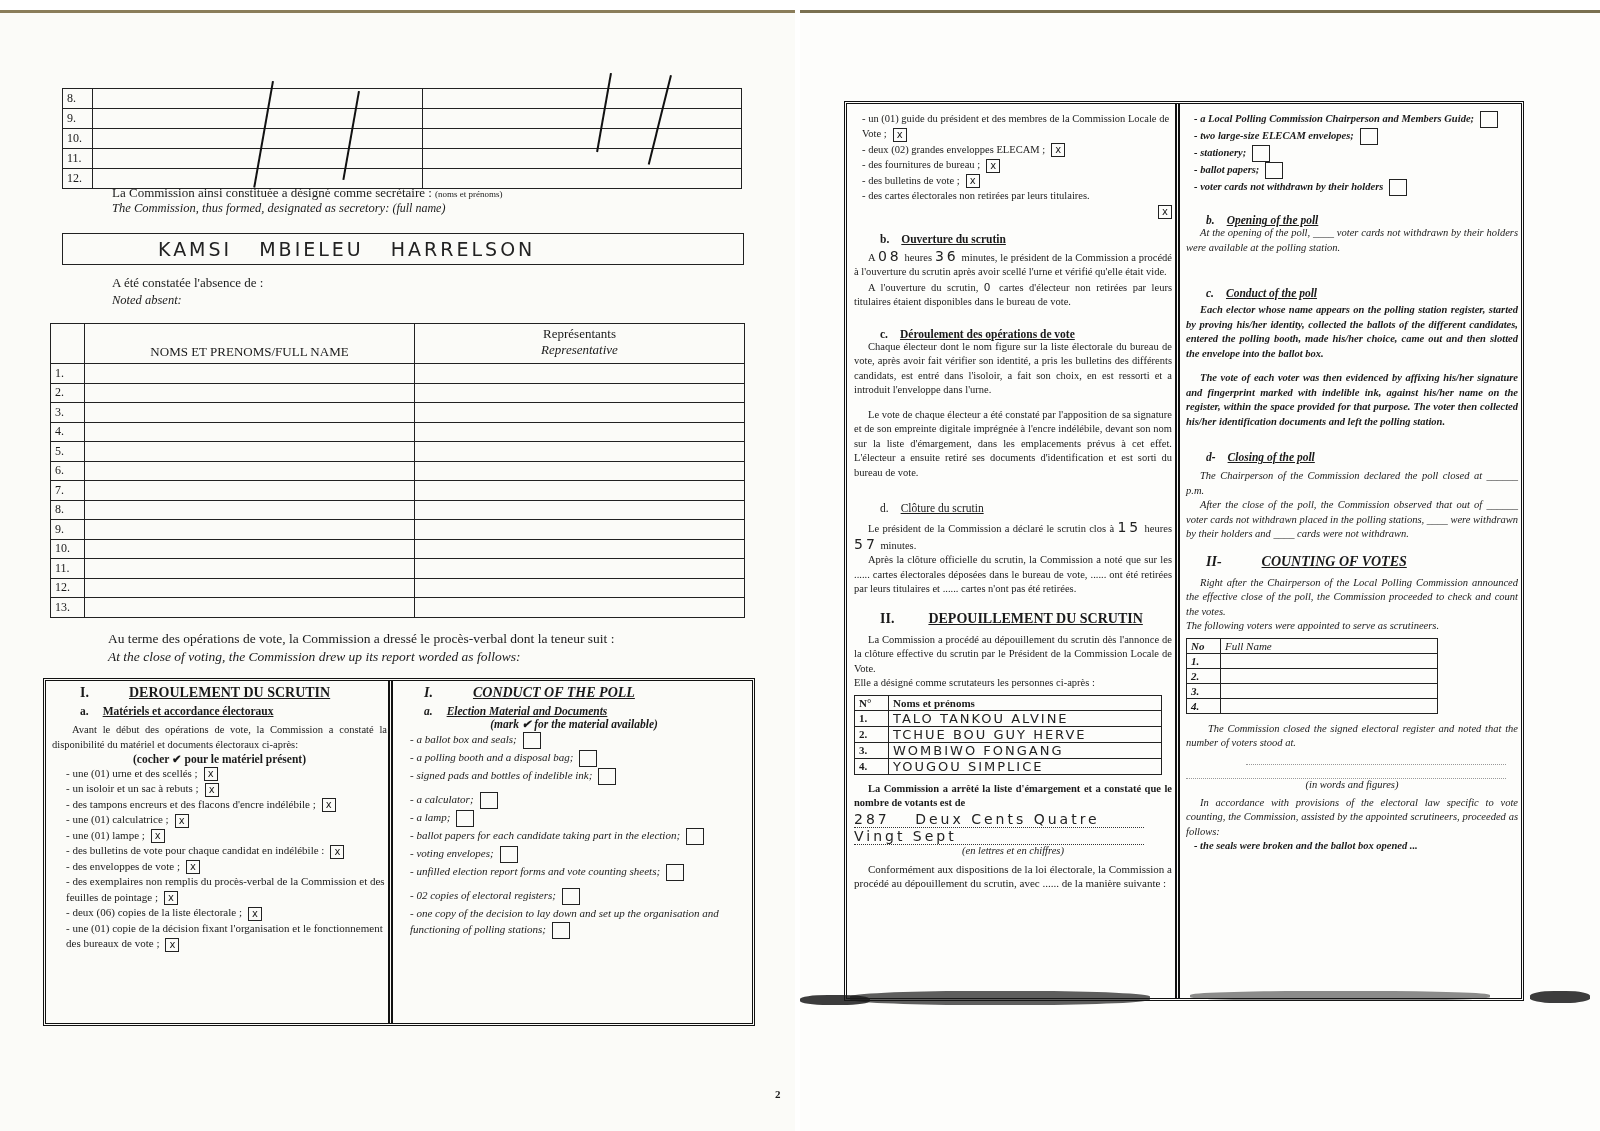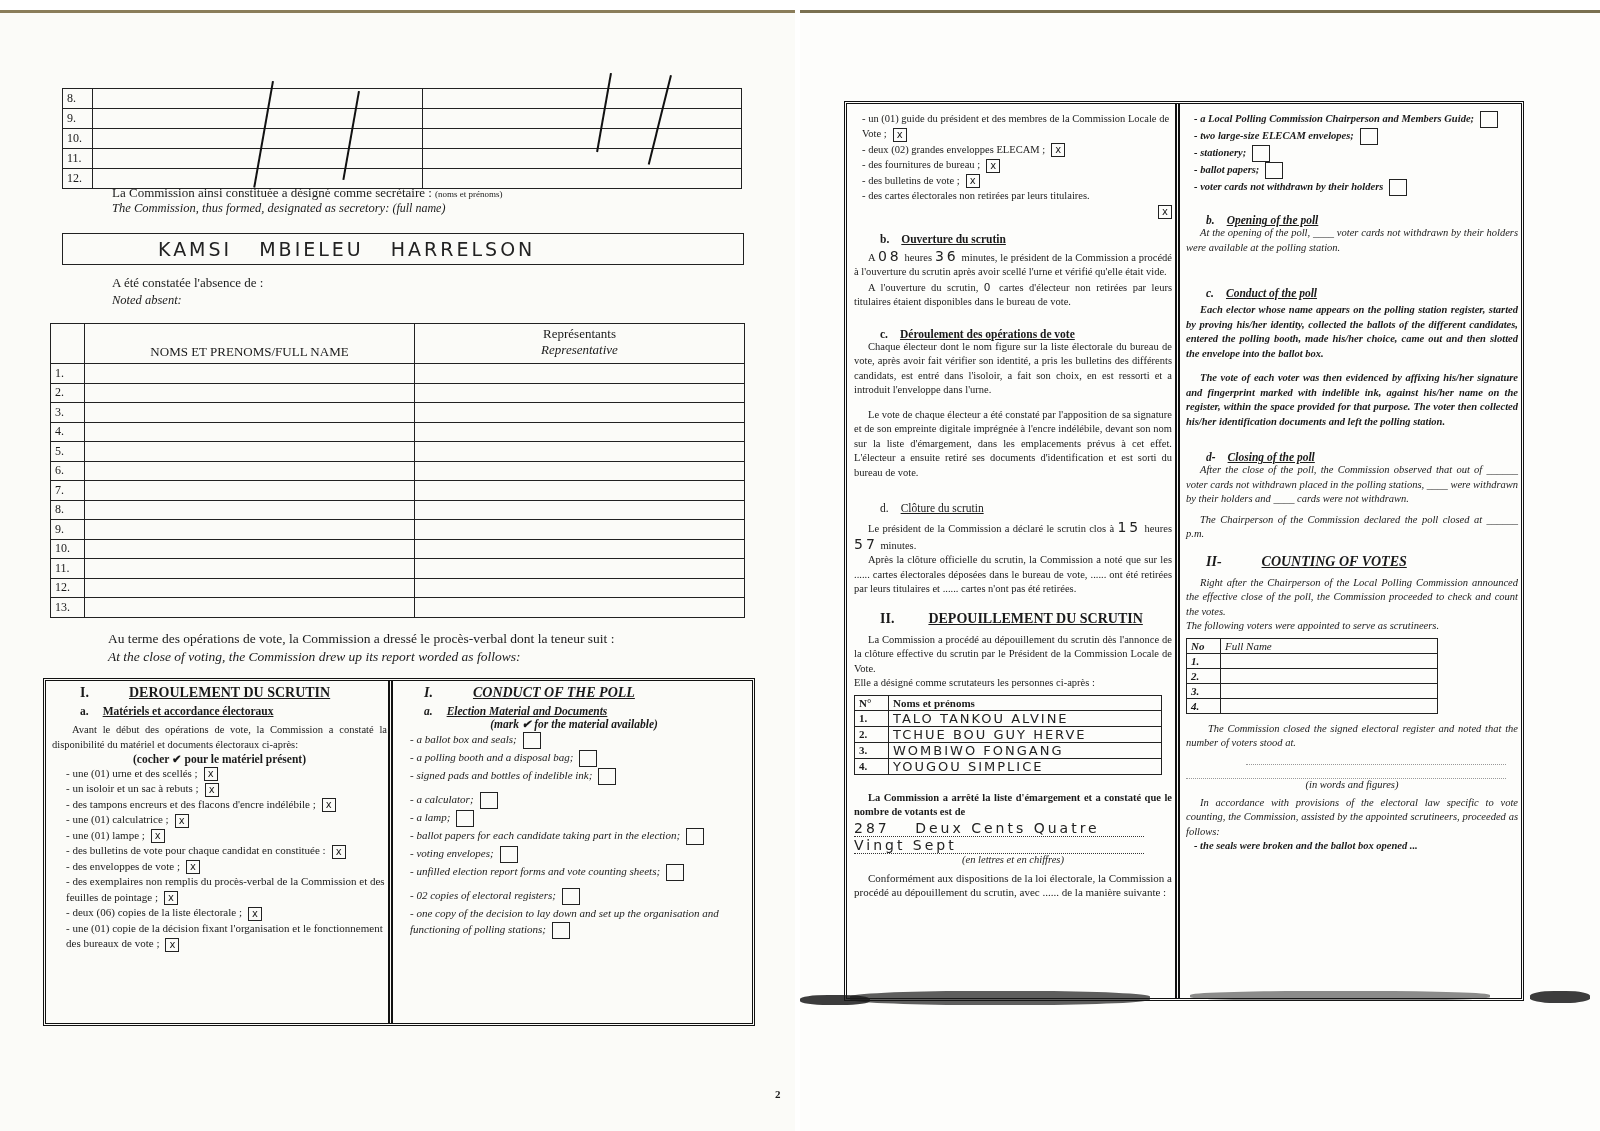--- a/index.html
+++ b/index.html
@@ -195,21 +195,21 @@
       <span class="u">Matériels et accordance électoraux</span>
     </div>
     <p class="body-text" style="margin-top:6px; text-indent:20px;">Avant le début des opérations de vote, la Commission a constaté la disponibilité du matériel et documents électoraux ci-après:</p>
     <div style="text-align:center; font-size:11.5px; font-weight:bold;">(cocher ✔ pour le matériel présent)</div>
     <ul class="list" style="padding-left:14px;">
       <li><span>une (01) urne et des scellés ;</span><span class="cb">x</span></li>
       <li><span>un isoloir et un sac à rebuts ;</span><span class="cb">x</span></li>
       <li><span>des tampons encreurs et des flacons d'encre indélébile ;</span><span class="cb">x</span></li>
       <li><span>une (01) calculatrice ;</span><span class="cb">x</span></li>
       <li><span>une (01) lampe ;</span><span class="cb">x</span></li>
-      <li><span>des bulletins de vote pour chaque candidat en constituée :</span><span class="cb">x</span></li>
+      <li><span>des bulletins de vote pour chaque candidat en indélébile :</span><span class="cb">x</span></li>
       <li><span>des enveloppes de vote ;</span><span class="cb">x</span></li>
       <li><span>des exemplaires non remplis du procès-verbal de la Commission et des feuilles de pointage ;</span><span class="cb">x</span></li>
       <li><span>deux (06) copies de la liste électorale ;</span><span class="cb">x</span></li>
       <li><span>une (01) copie de la décision fixant l'organisation et le fonctionnement des bureaux de vote ;</span><span class="cb">x</span></li>
     </ul>
   </div>
 
   <div class="abs it" style="left:400px; top:672px; width:348px;">
     <div class="sec-title" style="display:flex; gap:40px; padding-left:24px;">
       <span>I.</span>
@@ -310,21 +310,21 @@
       <tr>
             <td class="num">3.</td>
             <td class="hand" style="font-size:13px; letter-spacing:2px;">WOMBIWO FONGANG</td>
           </tr>
       <tr>
             <td class="num">4.</td>
             <td class="hand" style="font-size:13px; letter-spacing:2px;">YOUGOU SIMPLICE</td>
           </tr>
     </tbody>
       </table>
-    <p class="body-text" style="margin-top:16px; text-indent:14px; font-weight:bold;">La Commission a arrêté la liste d'émargement et a constaté que le nombre de votants est de</p>
+    <p class="body-text" style="margin-top:7px; text-indent:14px; font-weight:bold;">La Commission a arrêté la liste d'émargement et a constaté que le nombre de votants est de</p>
     <div class="hand" style="font-size:14px; border-bottom:1px dotted #333; width:290px;">
       <span>287</span>
       <span style="margin-left:18px;">Deux Cents Quatre</span>
     </div>
     <div class="hand" style="font-size:14px; border-bottom:1px dotted #333; width:290px;">Vingt Sept</div>
     <div class="it" style="font-size:10.5px; text-align:center;">(en lettres et en chiffres)</div>
     <p class="body-text" style="margin-top:6px; text-indent:14px; font-size:11px;">Conformément aux dispositions de la loi électorale, la Commission a procédé au dépouillement du scrutin, avec ...... de la manière suivante :</p>
   </div>
 
   <div class="abs it" style="left:386px; top:98px; width:332px;">
@@ -346,22 +346,22 @@
       <span>c.</span>
       <span class="u">Conduct of the poll</span>
     </div>
     <p class="body-text" style="margin-top:4px; text-indent:14px; font-weight:bold;">Each elector whose name appears on the polling station register, started by proving his/her identity, collected the ballots of the different candidates, entered the polling booth, made his/her choice, came out and then slotted the envelope into the ballot box.</p>
     <p class="body-text" style="margin-top:10px; text-indent:14px; font-weight:bold;">The vote of each voter was then evidenced by affixing his/her signature and fingerprint marked with indelible ink, against his/her name on the register, within the space provided for that purpose. The voter then collected his/her identification documents and left the polling station.</p>
 
     <div style="margin-top:22px; padding-left:20px; font-size:11.5px; font-weight:bold; display:flex; gap:12px;">
       <span>d-</span>
       <span class="u">Closing of the poll</span>
     </div>
+    <p class="body-text" style="margin-top:6px; text-indent:14px;">The Chairperson of the Commission declared the poll closed at ______ p.m.</p>
     <p class="body-text" style="text-indent:14px;">After the close of the poll, the Commission observed that out of ______ voter cards not withdrawn placed in the polling stations, ____ were withdrawn by their holders and ____ cards were not withdrawn.</p>
-    <p class="body-text" style="margin-top:6px; text-indent:14px;">The Chairperson of the Commission declared the poll closed at ______ p.m.</p>
 
     <div class="sec-title" style="margin-top:12px; padding-left:20px; display:flex; gap:40px;">
       <span>II-</span>
       <span class="u">COUNTING OF VOTES</span>
     </div>
     <p class="body-text" style="margin-top:6px; text-indent:14px;">Right after the Chairperson of the Local Polling Commission announced the effective close of the poll, the Commission proceeded to check and count the votes.</p>
     <p class="body-text">The following voters were appointed to serve as scrutineers.</p>
     <table class="scrut-table" style="margin-top:4px; width:252px;">
       <tbody>
           <tr>

